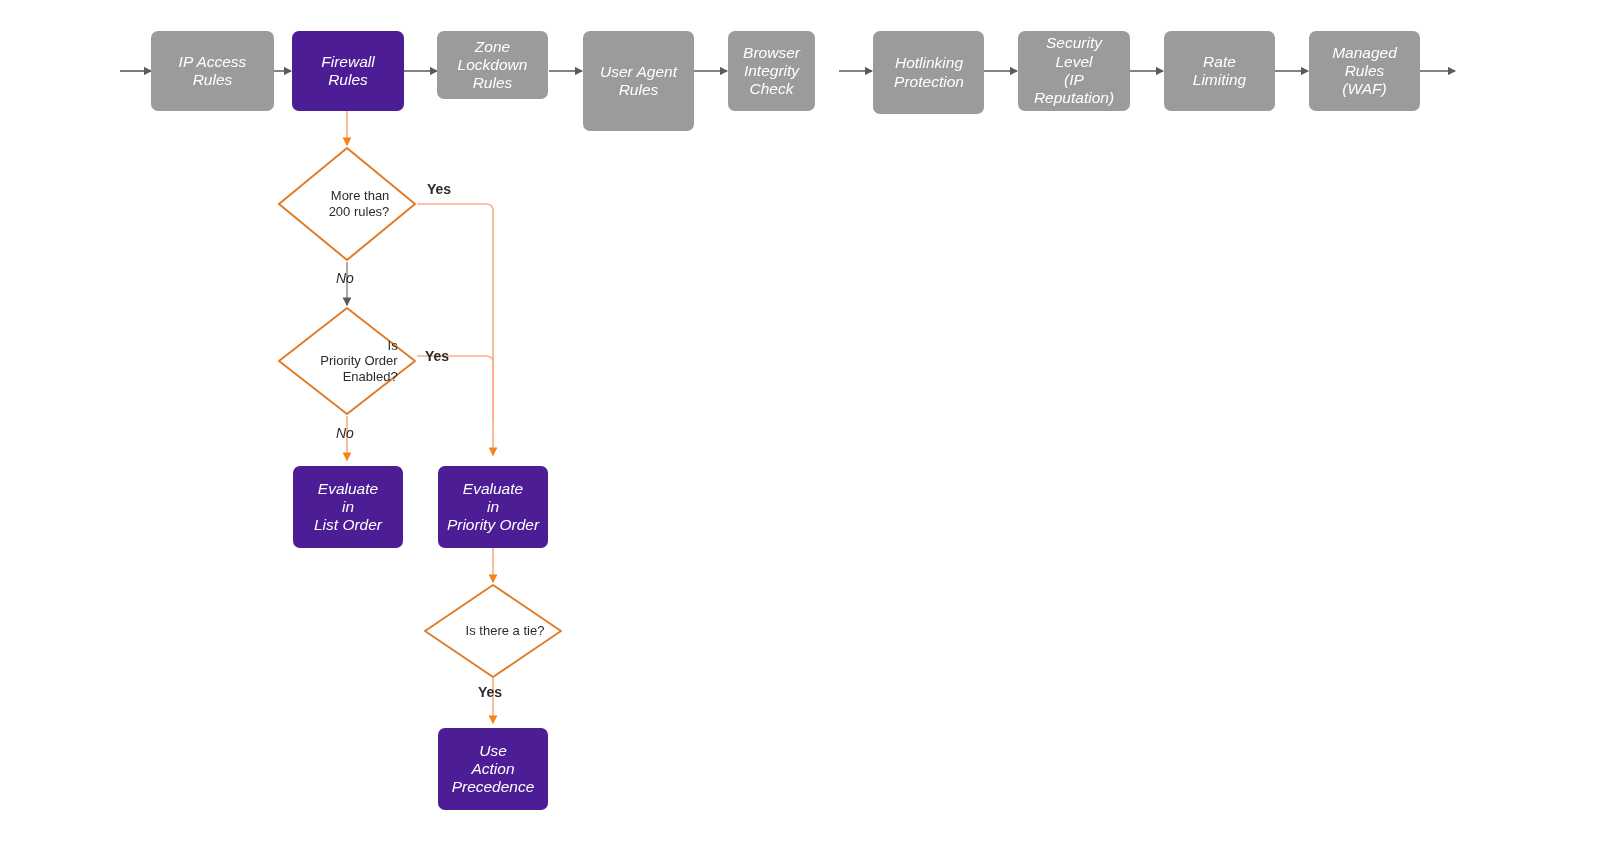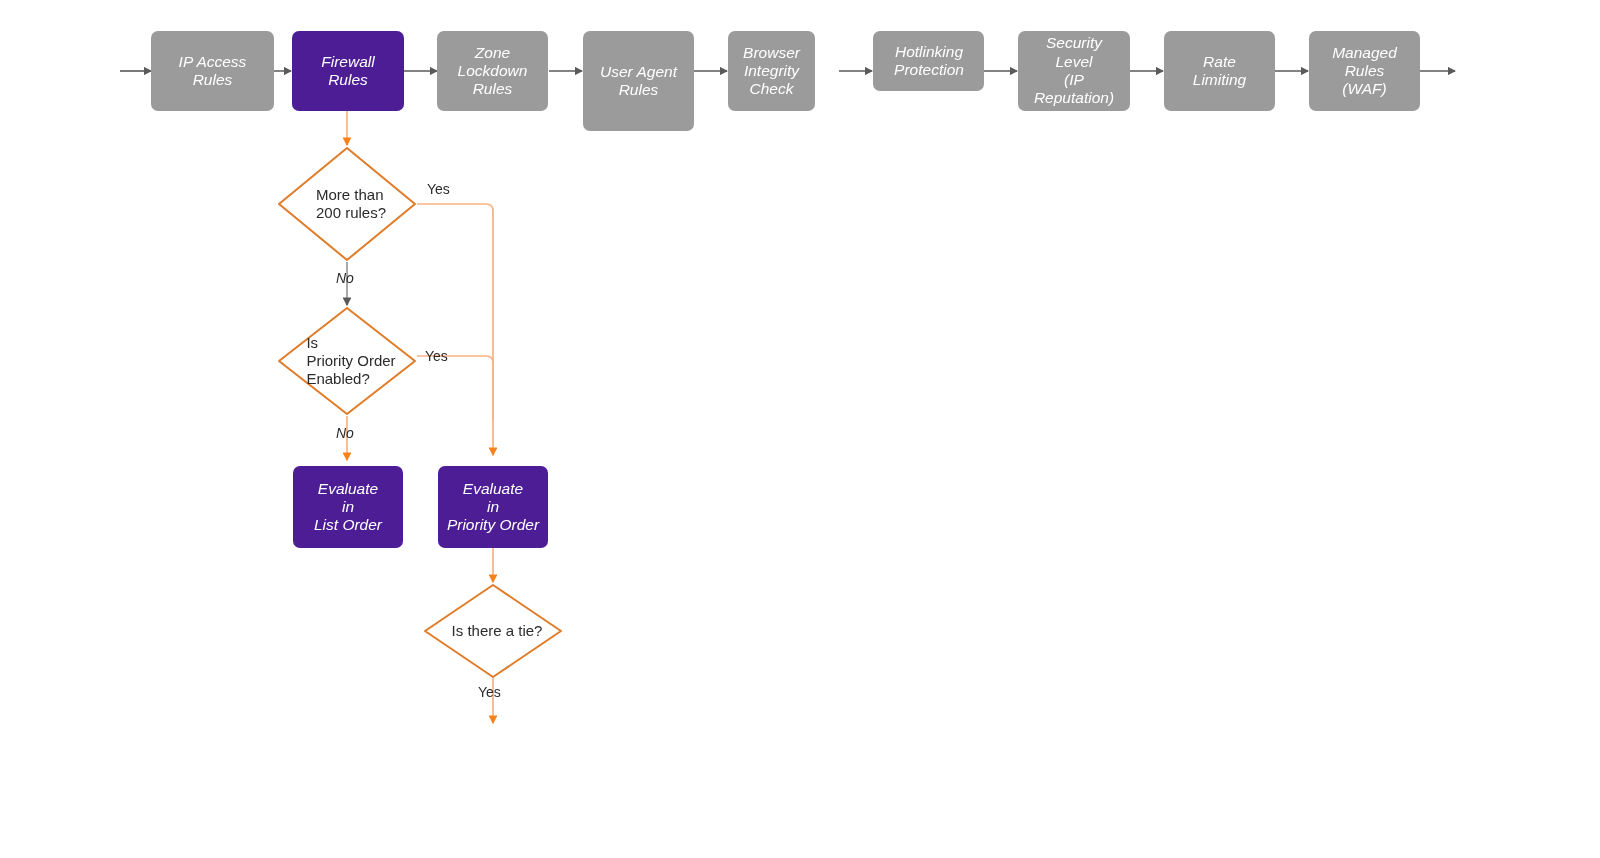--- a/index.html
+++ b/index.html
@@ -74,43 +74,44 @@
     position: absolute;
   }
   .diamond-wrap svg {
     position: absolute;
     left: 0;
     top: 0;
     overflow: visible;
   }
   .diamond-label {
     position: absolute;
-    left: 4px;
+    left: 12px;
     top: 0;
     width: 100%;
     height: 100%;
     display: flex;
     align-items: center;
     justify-content: center;
-    text-align: left;
-    font-size: 15px;
+    text-align: right;
+    font-size: 13px;
     color: #2b2b2b;
     line-height: 1.2;
     white-space: pre-line;
   }
   
   .edge-label {
     position: absolute;
     font-size: 14px;
     font-style: italic;
     color: #2b2b2b;
     white-space: nowrap;
   }
   .edge-label.upright {
     font-style: normal;
+    font-weight: bold;
   }
 </style>
 </head>
 <body>
 
 <div id="canvas">
 
   <svg id="edges" viewBox="0 0 1600 858" xmlns="http://www.w3.org/2000/svg">
     <defs>
       <marker id="arrow-gray" viewBox="0 0 10 10" refX="8.5" refY="5" markerWidth="5.2" markerHeight="5.2" orient="auto-start-reverse">
@@ -161,38 +162,38 @@
   <div class="node box gray" style="left:151px; top:31px; width:123px; height:80px;">
     <span>IP Access
 Rules</span>
   </div>
 
   <div class="node box orange" style="left:292px; top:31px; width:112px; height:80px;">
     <span>Firewall
 Rules</span>
   </div>
 
-  <div class="node box gray" style="left:437px; top:31px; width:111px; height:80px;">
+  <div class="node box gray" style="left:437px; top:31px; width:111px; height:68px;">
     <span>Zone
 Lockdown
 Rules</span>
   </div>
 
   <div class="node box gray" style="left:583px; top:31px; width:111px; height:100px;">
     <span>User Agent
 Rules</span>
   </div>
 
   <div class="node box gray" style="left:728px; top:31px; width:87px; height:80px;">
     <span>Browser
 Integrity
 Check</span>
   </div>
 
-  <div class="node box gray" style="left:873px; top:31px; width:111px; height:60px;padding-left:7px;">
+  <div class="node box gray" style="left:873px; top:31px; width:111px; height:83px;padding-left:7px;">
     <span>Hotlinking
 Protection</span>
   </div>
 
   <div class="node box gray" style="left:1018px; top:31px; width:112px; height:80px;font-style:italic;">
     <span>Security
 Level
 (IP Reputation)</span>
   </div>
 
@@ -237,20 +238,25 @@
 in
 List Order</span>
   </div>
 
   <div class="node box orange" style="left:438px; top:466px; width:110px; height:82px;">
     <span>Evaluate
 in
 Priority Order</span>
   </div>
 
+  <div class="node box orange" style="left:438px; top:728px; width:110px; height:82px;">
+    <span>Use
+Action
+Precedence</span>
+  </div>
 
   <div class="edge-label upright" style="left:427px; top:181px;">Yes</div>
 
   <div class="edge-label" style="left:336px; top:270px;">No</div>
 
   <div class="edge-label upright" style="left:425px; top:348px;">Yes</div>
 
   <div class="edge-label" style="left:336px; top:425px;">No</div>
 
   <div class="edge-label upright" style="left:478px; top:684px;">Yes</div>

